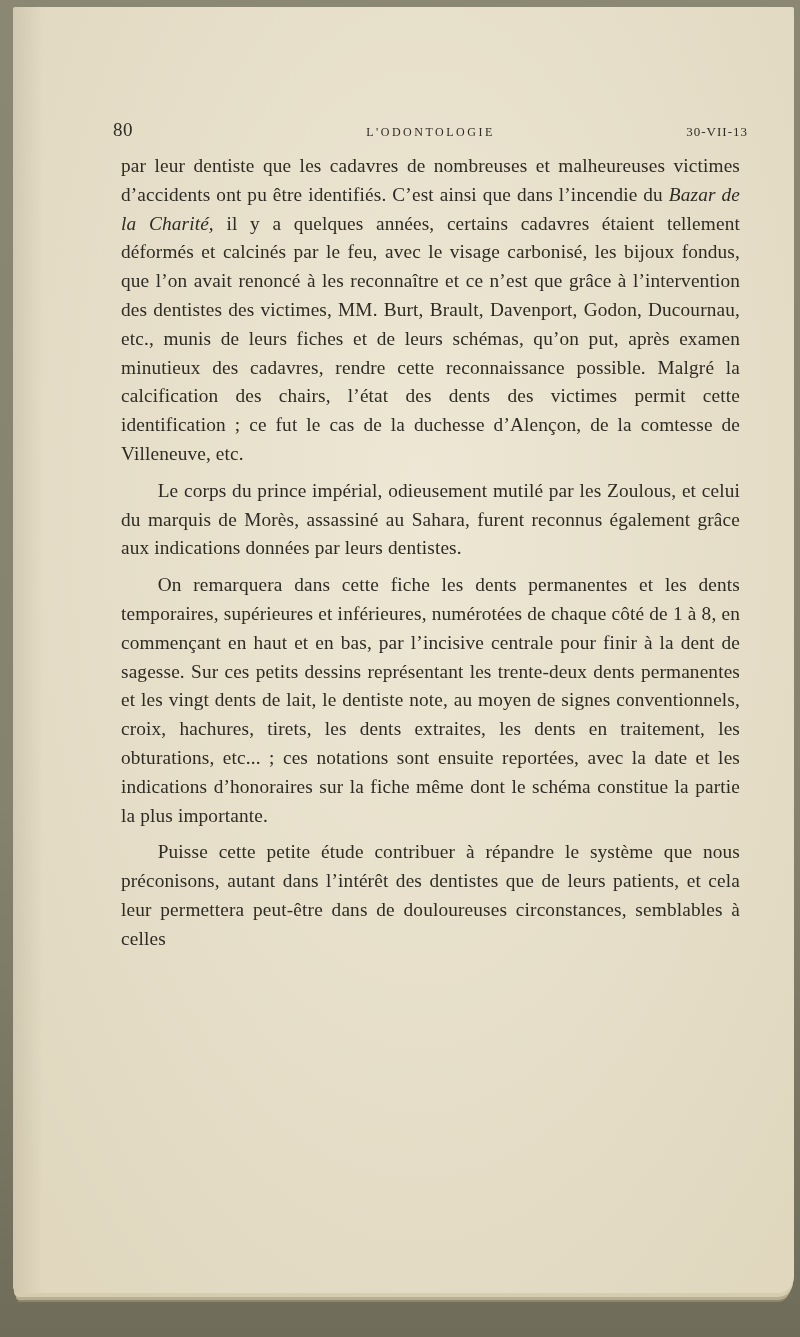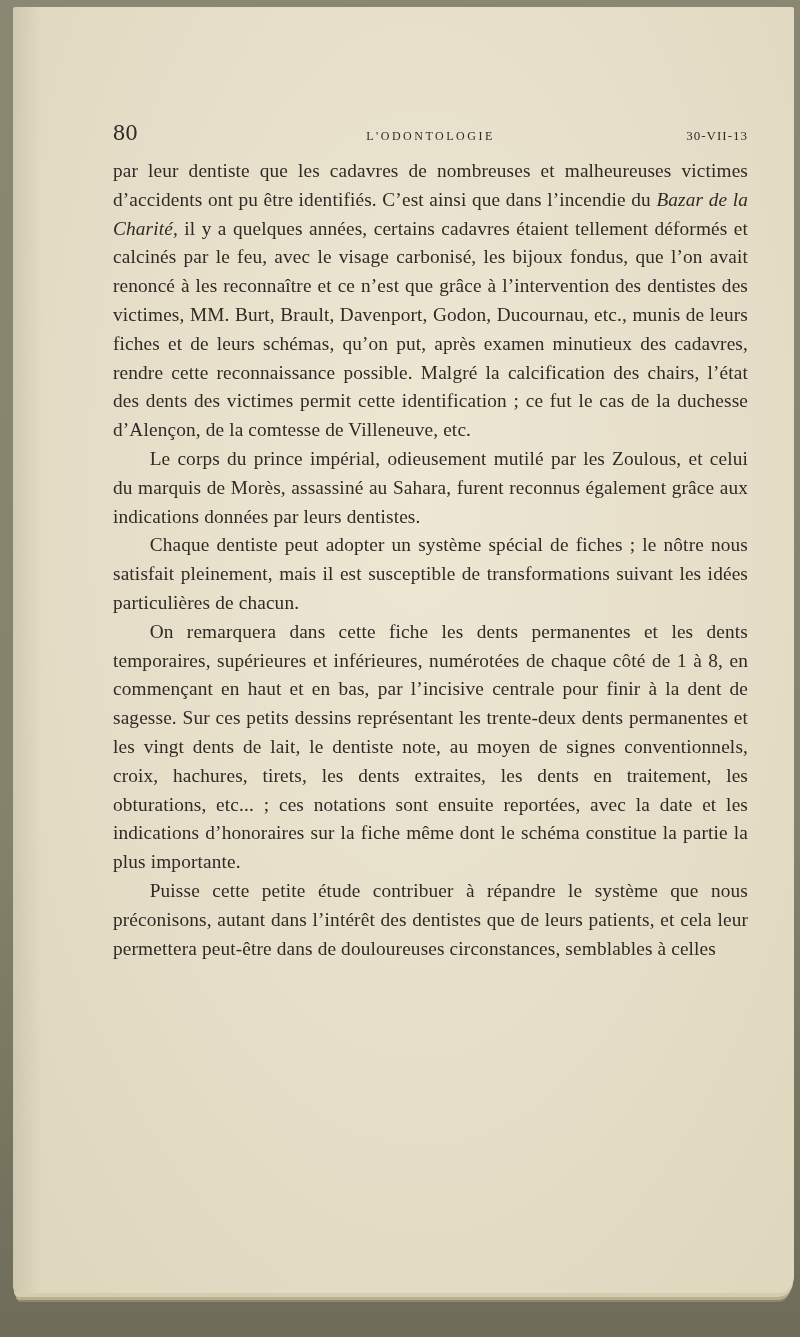--- a/index.html
+++ b/index.html
@@ -40,42 +40,42 @@
     padding-top: 112px;
     color: #2e2b25;
   }
   .page-header {
     display: grid;
     grid-template-columns: 1fr auto 1fr;
     align-items: baseline;
     margin-bottom: 11px;
   }
   .page-number {
-    font-size: 24px;
+    font-size: 19px;
     justify-self: start;
     letter-spacing: 0.5px;
   }
   .journal-title {
     font-size: 12px;
     letter-spacing: 2.5px;
     justify-self: center;
   }
   .issue-date {
     font-size: 13px;
     letter-spacing: 1px;
     justify-self: end;
   }
   .page-body {
     font-size: 19.3px;
     line-height: 28.8px;
     text-align: justify;
     letter-spacing: 0.15px;
   }
   .page-body p {
-    margin: 0;
+    margin: 8px;
   }
   .page-body p.indent {
     text-indent: 1.9em;
   }
   .page-body em {
     font-style: italic;
   }
 </style>
 </head>
 <body>
@@ -85,18 +85,17 @@
 <div class="page">
   <div class="page-content">
     <header class="page-header">
       <span class="page-number">80</span>
       <span class="journal-title">L'ODONTOLOGIE</span>
       <span class="issue-date">30-VII-13</span>
     </header>
     <main class="page-body">
         <p><span>par leur dentiste que les cadavres de nombreuses et malheureuses victimes d’accidents ont pu être identifiés. C’est ainsi que dans l’incendie du </span><em>Bazar de la Charité,</em><span> il y a quelques années, certains cadavres étaient tellement déformés et calcinés par le feu, avec le visage carbonisé, les bijoux fondus, que l’on avait renoncé à les reconnaître et ce n’est que grâce à l’intervention des dentistes des victimes, MM. Burt, Brault, Davenport, Godon, Ducournau, etc., munis de leurs fiches et de leurs schémas, qu’on put, après examen minutieux des cadavres, rendre cette reconnaissance possible. Malgré la calcification des chairs, l’état des dents des victimes permit cette identification ; ce fut le cas de la duchesse d’Alençon, de la comtesse de Villeneuve, etc.</span></p>
         <p class="indent"><span>Le corps du prince impérial, odieusement mutilé par les Zoulous, et celui du marquis de Morès, assassiné au Sahara, furent reconnus également grâce aux indications données par leurs dentistes.</span></p>
-        <p class="indent"><span>Chaque dentiste peut adopter un système spécial de fiches ; le nôtre nous satisfait pleinement, mais il est susceptible de transformations suivant les idées particulières de chacun.</span></p>
         <p class="indent"><span>On remarquera dans cette fiche les dents permanentes et les dents temporaires, supérieures et inférieures, numérotées de chaque côté de 1 à 8, en commençant en haut et en bas, par l’incisive centrale pour finir à la dent de sagesse. Sur ces petits dessins représentant les trente-deux dents permanentes et les vingt dents de lait, le dentiste note, au moyen de signes conventionnels, croix, hachures, tirets, les dents extraites, les dents en traitement, les obturations, etc... ; ces notations sont ensuite reportées, avec la date et les indications d’honoraires sur la fiche même dont le schéma constitue la partie la plus importante.</span></p>
         <p class="indent"><span>Puisse cette petite étude contribuer à répandre le système que nous préconisons, autant dans l’intérêt des dentistes que de leurs patients, et cela leur permettera peut-être dans de douloureuses circonstances, semblables à celles</span></p>
       </main>
   </div>
 </div>
 
 </body></html>

